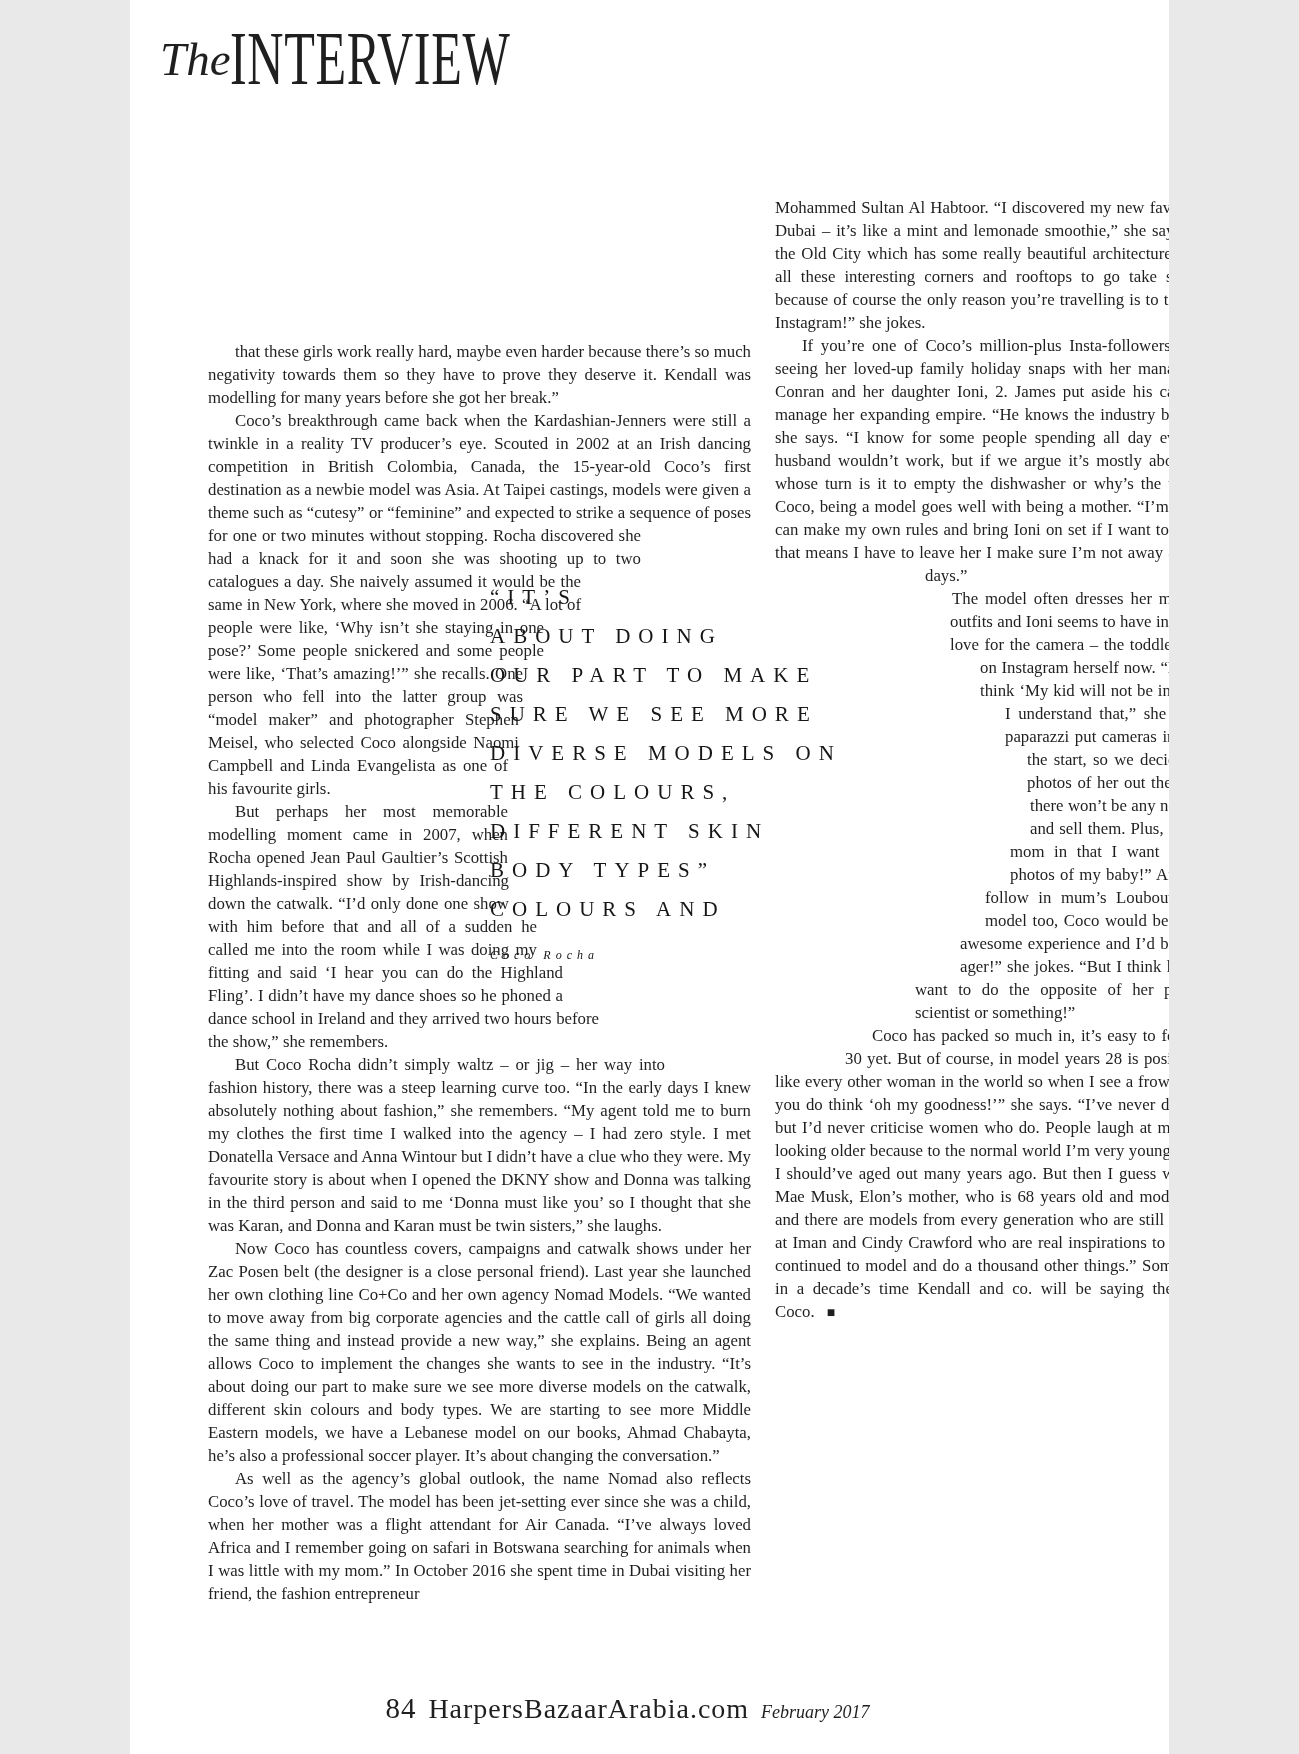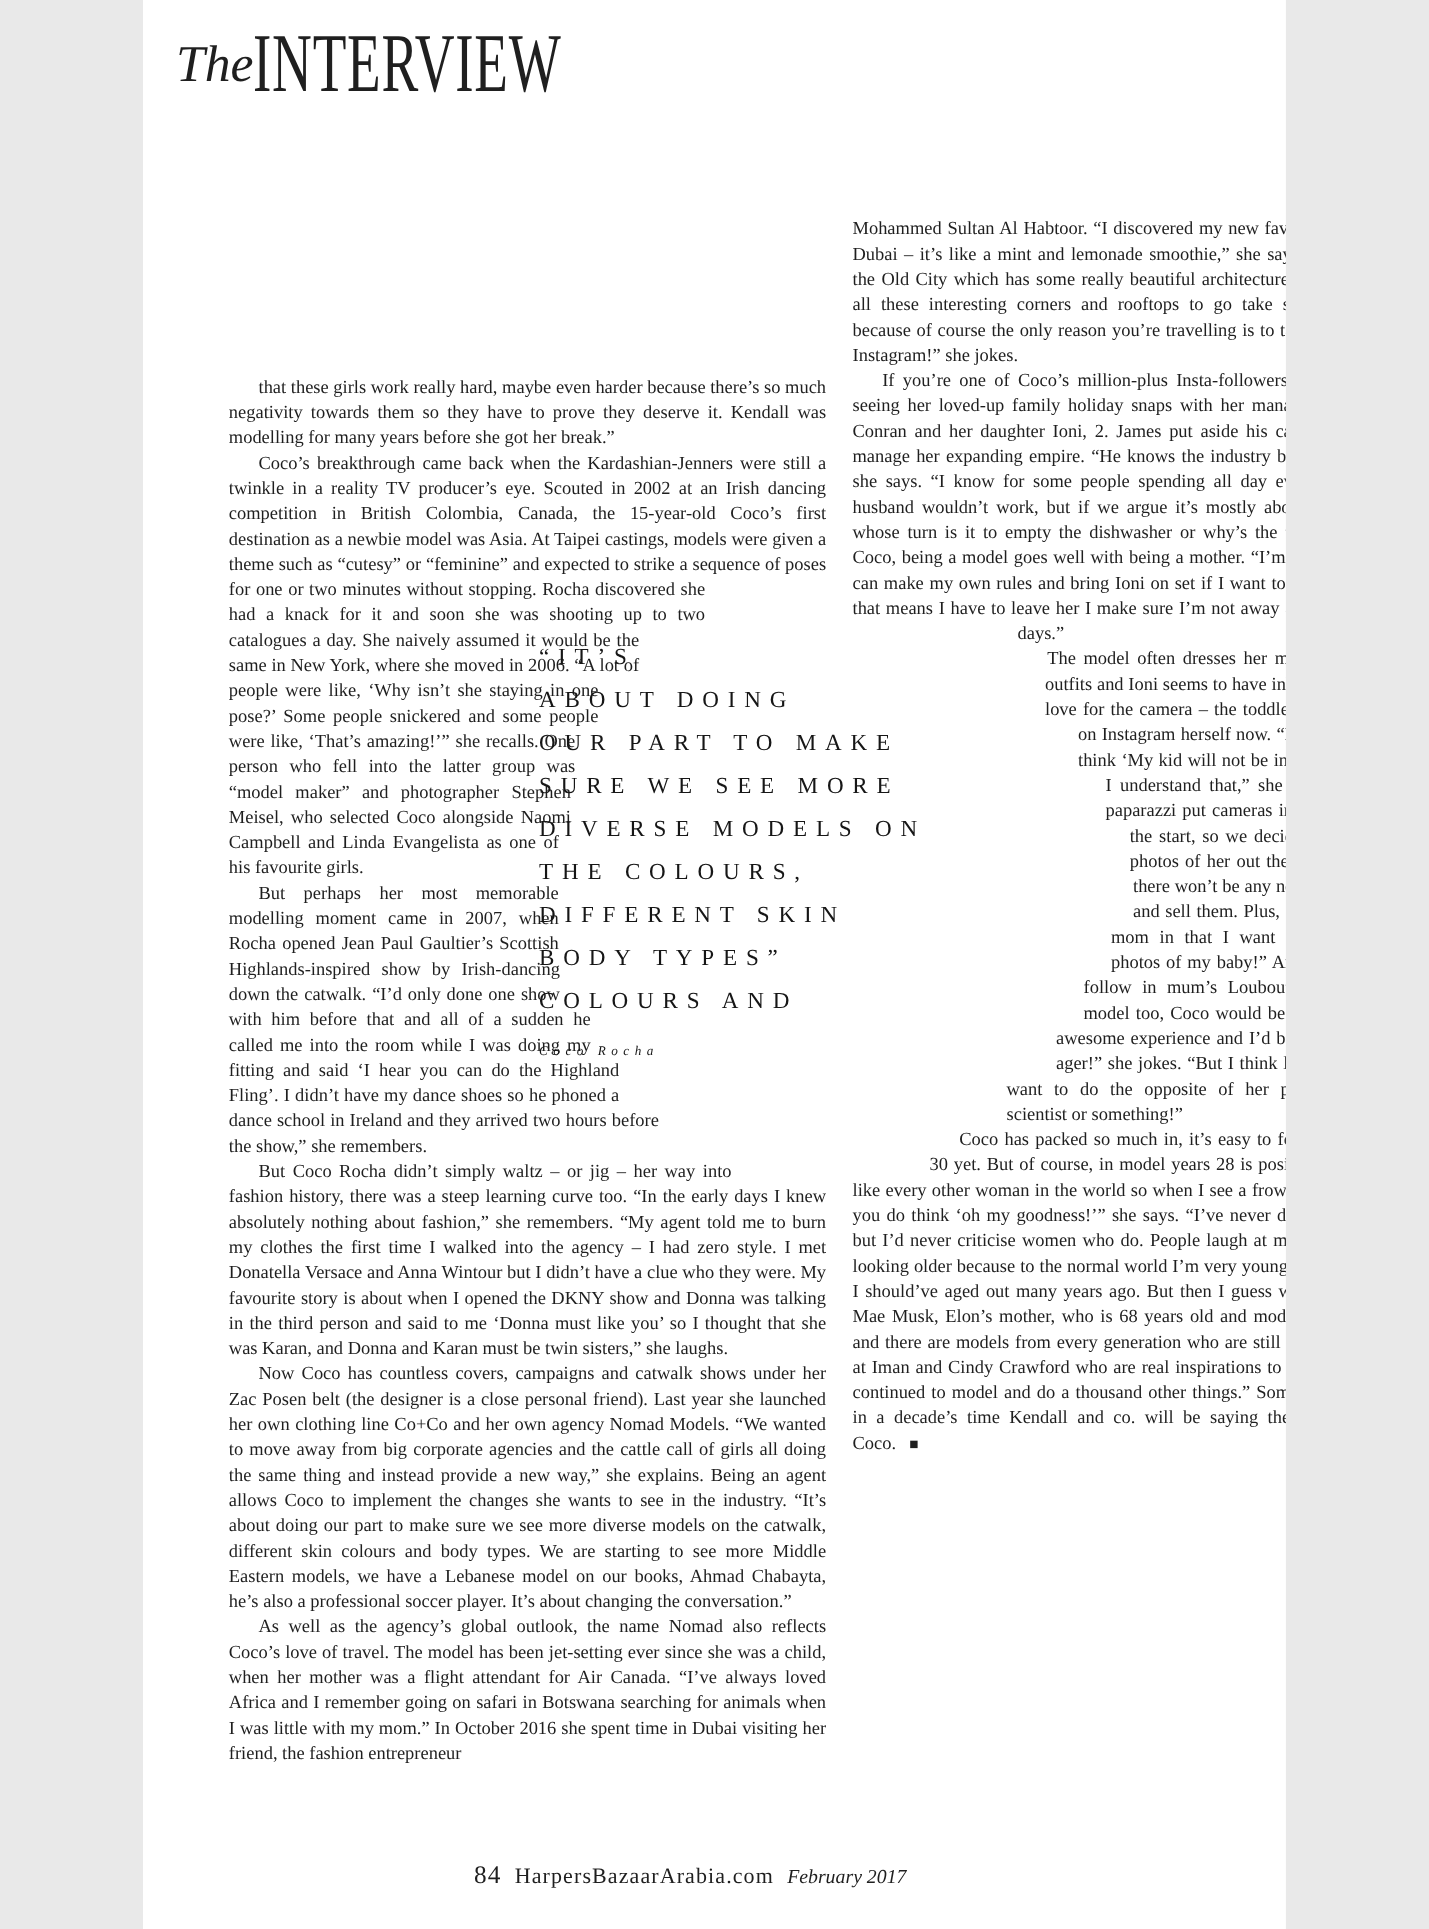--- a/index.html
+++ b/index.html
@@ -47,22 +47,22 @@
     margin-top:8px; font-style:italic; font-size:12px; line-height:36px;
     letter-spacing:5px; white-space:nowrap;
   }
 
   
   .footer {
     position:absolute; left:0; right:0; top:1692px;
     display:flex; justify-content:center; align-items:baseline; gap:12px;
     transform:translateX(-22px);
   }
-  .footer .pagenum { font-size:23px; letter-spacing:1px; }
-  .footer .site    { font-size:20px; letter-spacing:1px; }
+  .footer .pagenum { font-size:29px; letter-spacing:1px; }
+  .footer .site    { font-size:28px; letter-spacing:1px; }
   .footer .issue   { font-style:italic; font-size:18px; }
 
   
   .credit {
     position:absolute; left:1194px; top:1516px; height:145px;
     writing-mode:vertical-rl; transform:rotate(180deg);
     font-family:"Liberation Sans", sans-serif; font-size:11px;
     letter-spacing:0.6px; color:#222; white-space:nowrap;
   }
 

